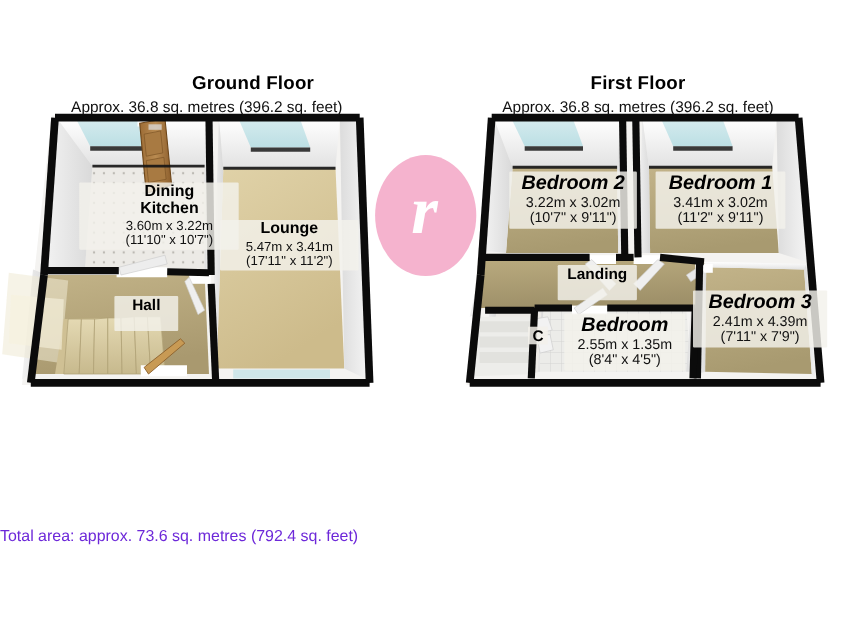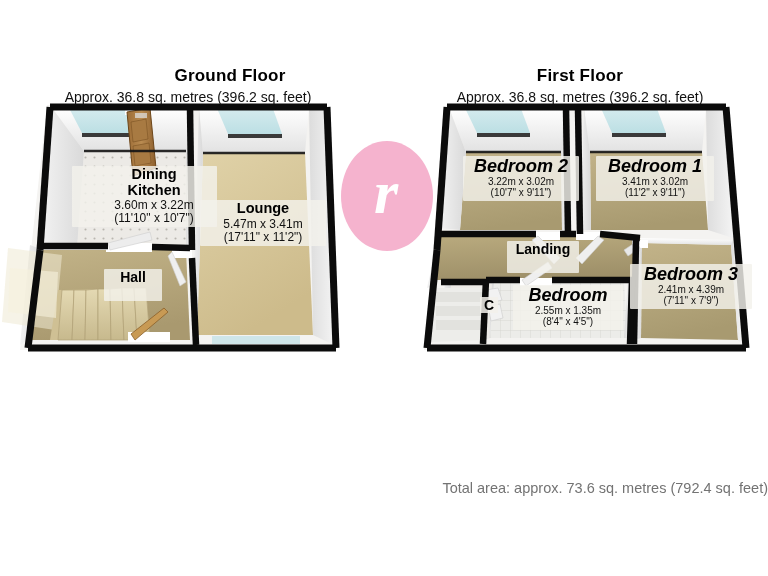--- a/index.html
+++ b/index.html
@@ -27,24 +27,23 @@
     position:absolute;
     text-align:center;
     font-size:14px;
     color:#111;
     white-space:nowrap;
   }
   .total-area{
     position:absolute;
     left:0;right:0;
     top:480px;
-    text-align:right;
+    text-align:left;
     font-size:14.5px;
-    color:#737373;
-    margin-left:12px;
+    color:#6d28d9;
   }
 
   
   .room-label{
     position:absolute;
     text-align:center;
     background:rgba(243,241,235,0.82);
     padding:1px 5px 2px 5px;
     white-space:nowrap;
     line-height:1.08;
@@ -61,21 +60,21 @@
     font-size:12px;
     color:#111;
     margin-top:1px;
   }
   .room-label .df{
     display:block;
     font-size:12px;
     color:#111;
   }
   .room-label.small .nm{font-size:18px;font-style:italic;}
-  .room-label.small .dm,.room-label.small .df{font-size:10px;}
+  .room-label.small .dm,.room-label.small .df{font-size:13px;}
   .room-label.plainonly{padding:1px 6px 16px 6px;}
   .room-label.plainonly .nm{font-size:14px;}
 
   .cupboard-mark{
     position:absolute;
     background:rgba(243,241,235,0.85);
     font-size:14px;
     font-weight:bold;
     color:#000;
     padding:0 4px;

